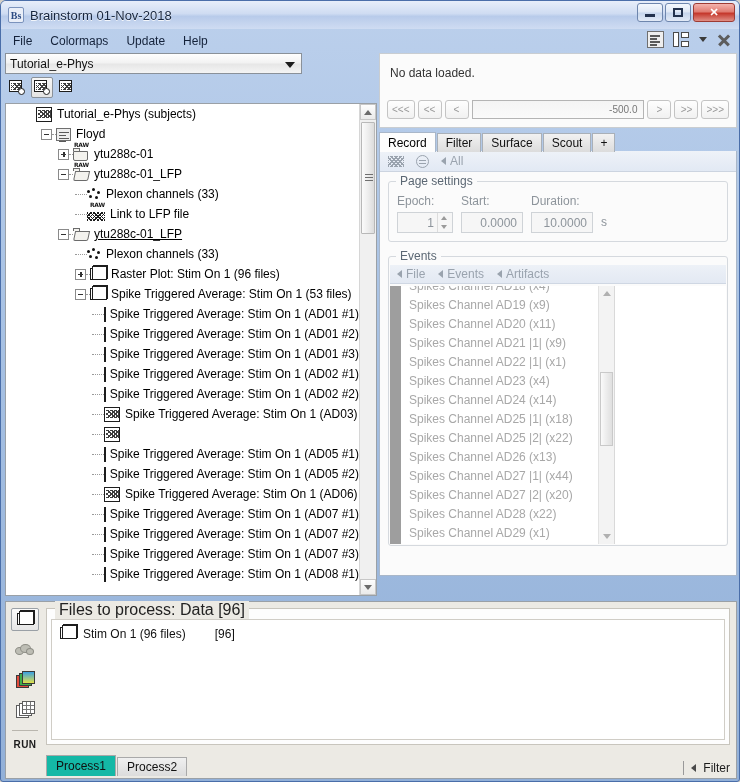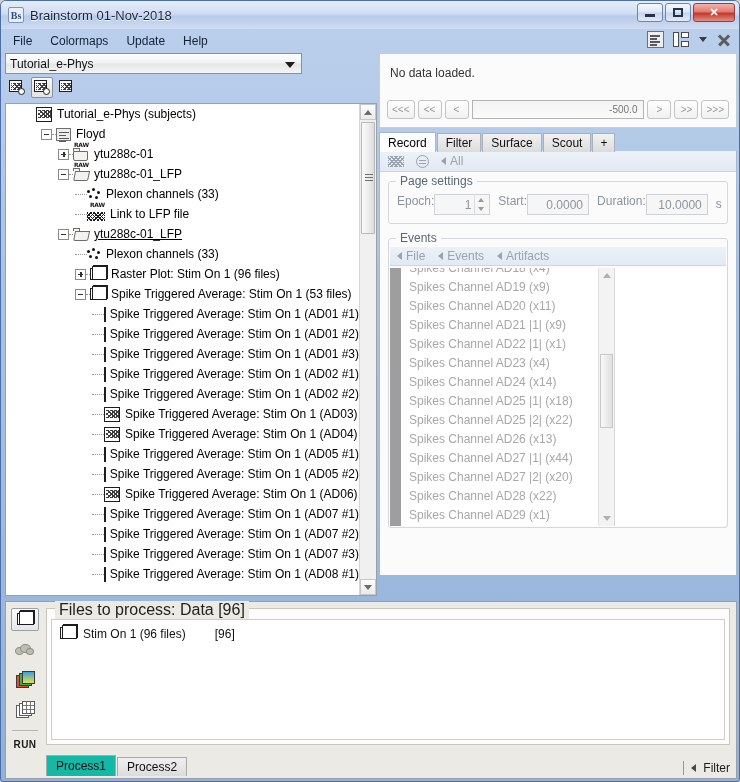--- a/index.html
+++ b/index.html
@@ -301,21 +301,21 @@
   .group {
     border:1px solid #d5d9de; border-radius:3px;
     margin: 9px 8px 0 8px; position: relative;
     padding: 12px 8px 8px 8px;
   }
   .group > .gtitle {
     position:absolute; top:-8px; left:7px; background:#fbfbfb; padding:0 4px;
     font-size:12px; color:#5b6773;
   }
   .fieldrow { display:flex; align-items:flex-end; gap:8px; }
-  .fld { display:flex; flex-direction:row; }
+  .fld { display:flex; flex-direction:column; }
   .fld .flabel { font-size:12px; color:#8d949b; margin-bottom:4px; }
   .spin {
     width: 56px; height:21px; border:1px solid #cfd3d7; background:#f6f6f6;
     display:flex; align-items:center; justify-content:flex-end;
     font-size:12px; color:#8d949b; padding-right:2px; position:relative;
   }
   .spin .btns { width:13px; height:19px; margin-left:3px; display:flex; flex-direction:column;
     border-left:1px solid #dcdcdc; }
   .spin .btns span { flex:1; display:flex; align-items:center; justify-content:center; }
   .tinyup { width:0;height:0;border-left:3px solid transparent;border-right:3px solid transparent;border-bottom:4px solid #9a9a9a;}
@@ -656,21 +656,20 @@
               </span>
               <span class="lbl">Spike Triggered Average: Stim On 1 (AD03)</span>
             </div>
             <div class="trow">
               <span class="ind" style="width:74px"></span>
               <span class="hdash"></span>
               <span class="bicon">
                 <span class="frame"></span>
                 <span class="zig"></span>
               </span>
-              <span class="lbl">Spike Triggered Average: Stim On 1 (AD04)</span>
             </div>
             <div class="trow">
               <span class="ind" style="width:74px"></span>
               <span class="hdash"></span>
               <span class="bicon">
                 <span class="frame"></span>
                 <span class="zig"></span>
               </span>
               <span class="lbl">Spike Triggered Average: Stim On 1 (AD05 #1)</span>
             </div>

